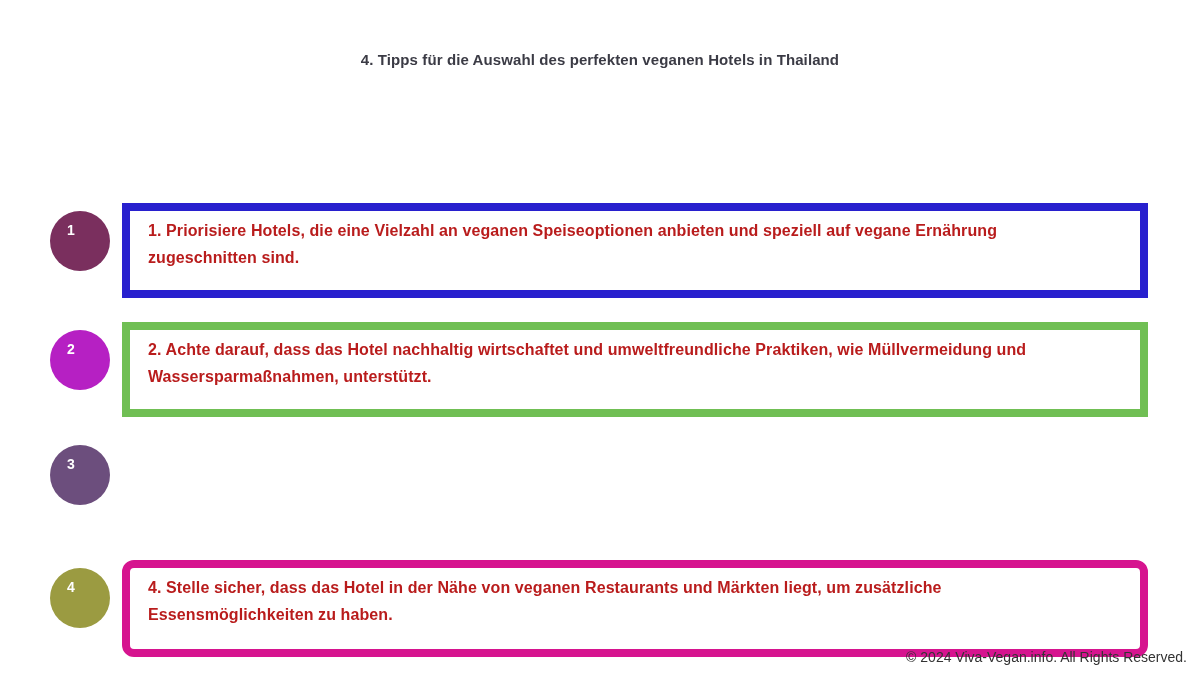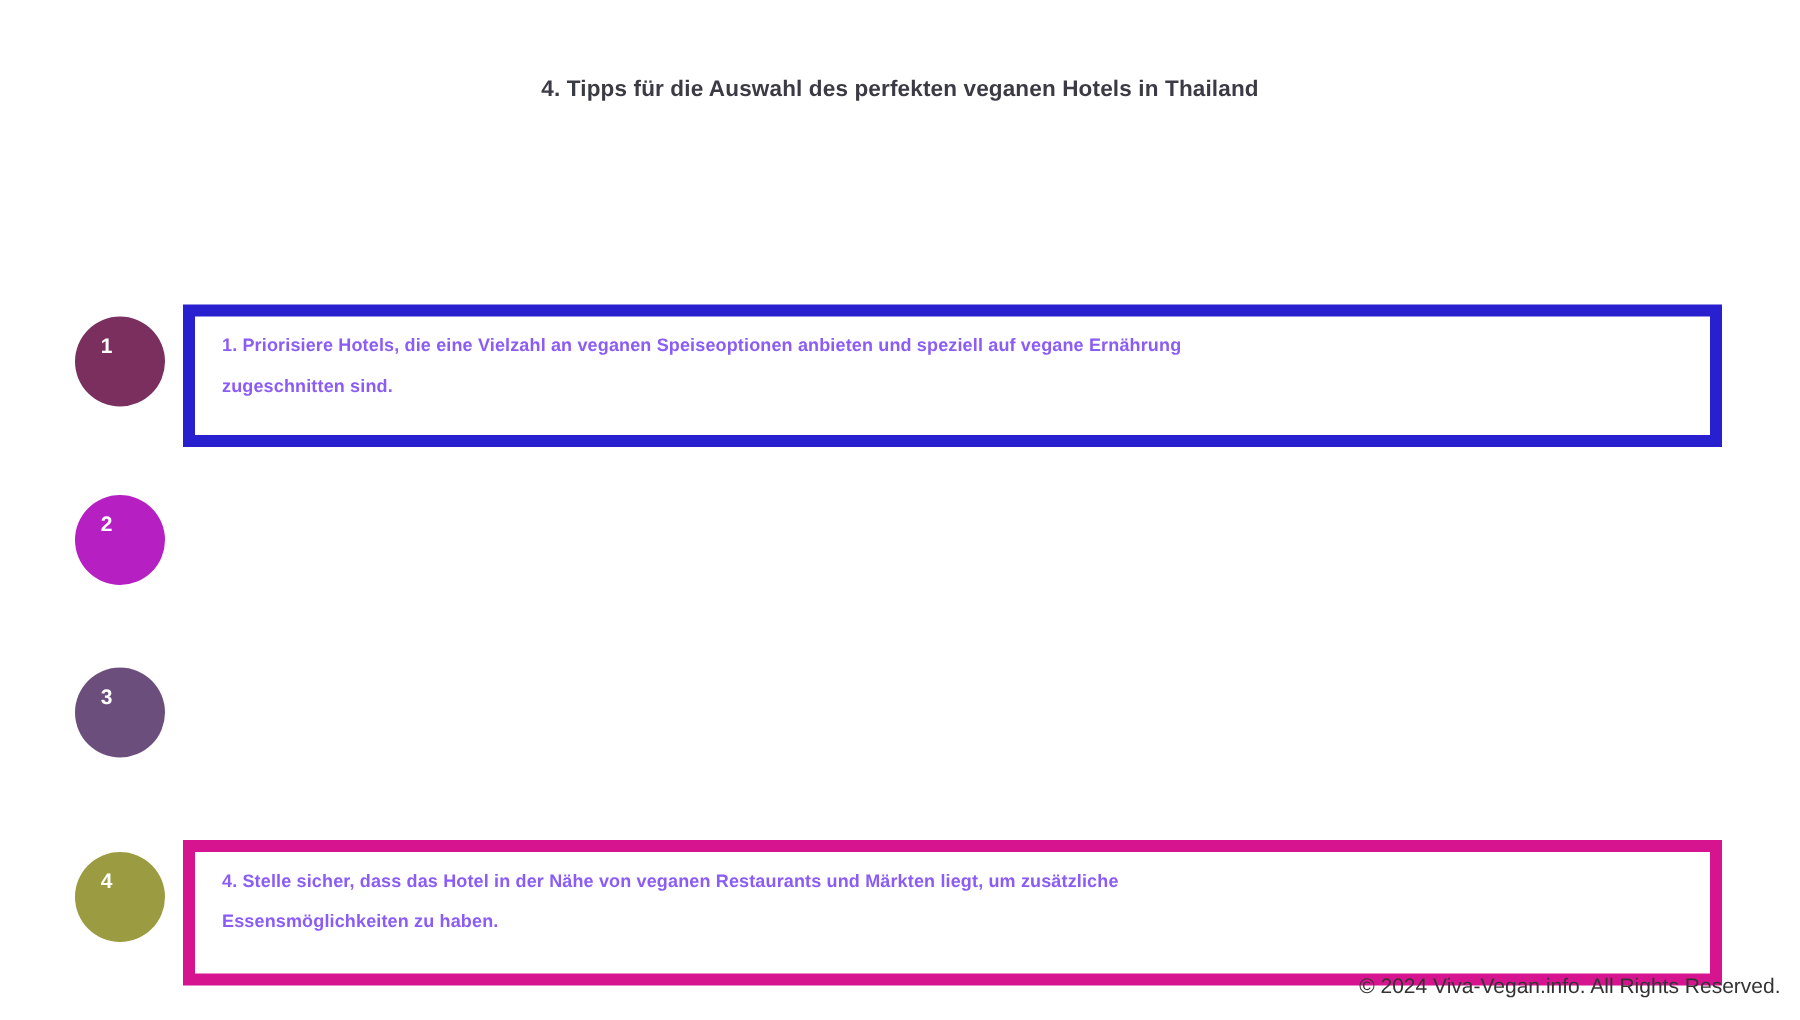--- a/index.html
+++ b/index.html
@@ -49,24 +49,24 @@
   .tip-box {
     position: absolute;
     left: 122px;
     width: 1026px;
     height: 100%;
     background: #ffffff;
     border: 8px solid #000;
   }
   .tip-text {
     padding: 6px 20px 0 18px;
-    font-size: 12px;
+    font-size: 16px;
     font-weight: bold;
     line-height: 27px;
-    color: #8b5cf6;
+    color: #b91c1c;
     white-space: pre-line;
     letter-spacing: 0.1px;
   }
   .copyright-text {
     position: absolute;
     top: 649px;
     right: 13px;
     font-size: 14px;
     color: #333333;
     z-index: 5;
@@ -86,33 +86,37 @@
     <div class="tip-box" style="border-color: rgb(40, 32, 206);">
       <div class="tip-text">1. Priorisiere Hotels, die eine Vielzahl an veganen Speiseoptionen anbieten und speziell auf vegane Ernährung
 zugeschnitten sind.</div>
     </div>
   </div>
 
   <div class="tip-row row-2">
     <div class="tip-number-badge" style="background-color: rgb(182, 32, 195);">
       <span class="tip-number">2</span>
     </div>
+    <div class="tip-box" style="border-color: rgb(112, 191, 84);">
+      <div class="tip-text">2. Achte darauf, dass das Hotel nachhaltig wirtschaftet und umweltfreundliche Praktiken, wie Müllvermeidung und
+Wassersparmaßnahmen, unterstützt.</div>
+    </div>
   </div>
 
   <div class="tip-row row-3">
     <div class="tip-number-badge" style="background-color: rgb(108, 78, 125);">
       <span class="tip-number">3</span>
     </div>
   </div>
 
   <div class="tip-row row-4">
     <div class="tip-number-badge" style="background-color: rgb(155, 155, 65);">
       <span class="tip-number">4</span>
     </div>
-    <div class="tip-box" style="border-color: rgb(214, 20, 143);">
+    <div class="tip-box" style="border-color: rgb(214, 20, 143); border-radius: 12px;">
       <div class="tip-text">4. Stelle sicher, dass das Hotel in der Nähe von veganen Restaurants und Märkten liegt, um zusätzliche
 Essensmöglichkeiten zu haben.</div>
     </div>
   </div>
 
   <div class="copyright-text">© 2024 Viva-Vegan.info. All Rights Reserved.</div>
 
 </div>
 
 </body></html>

